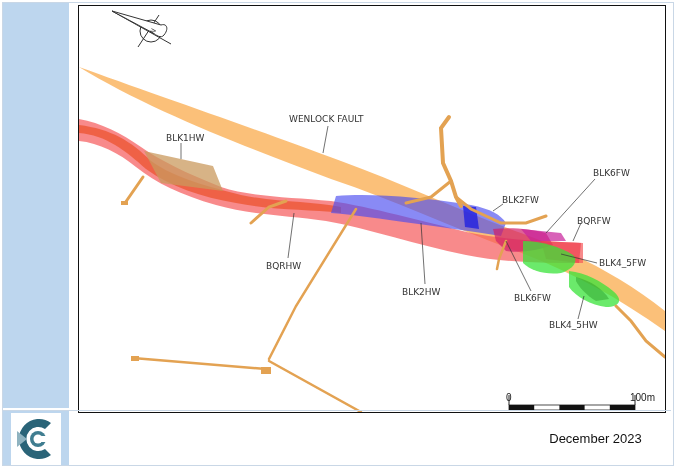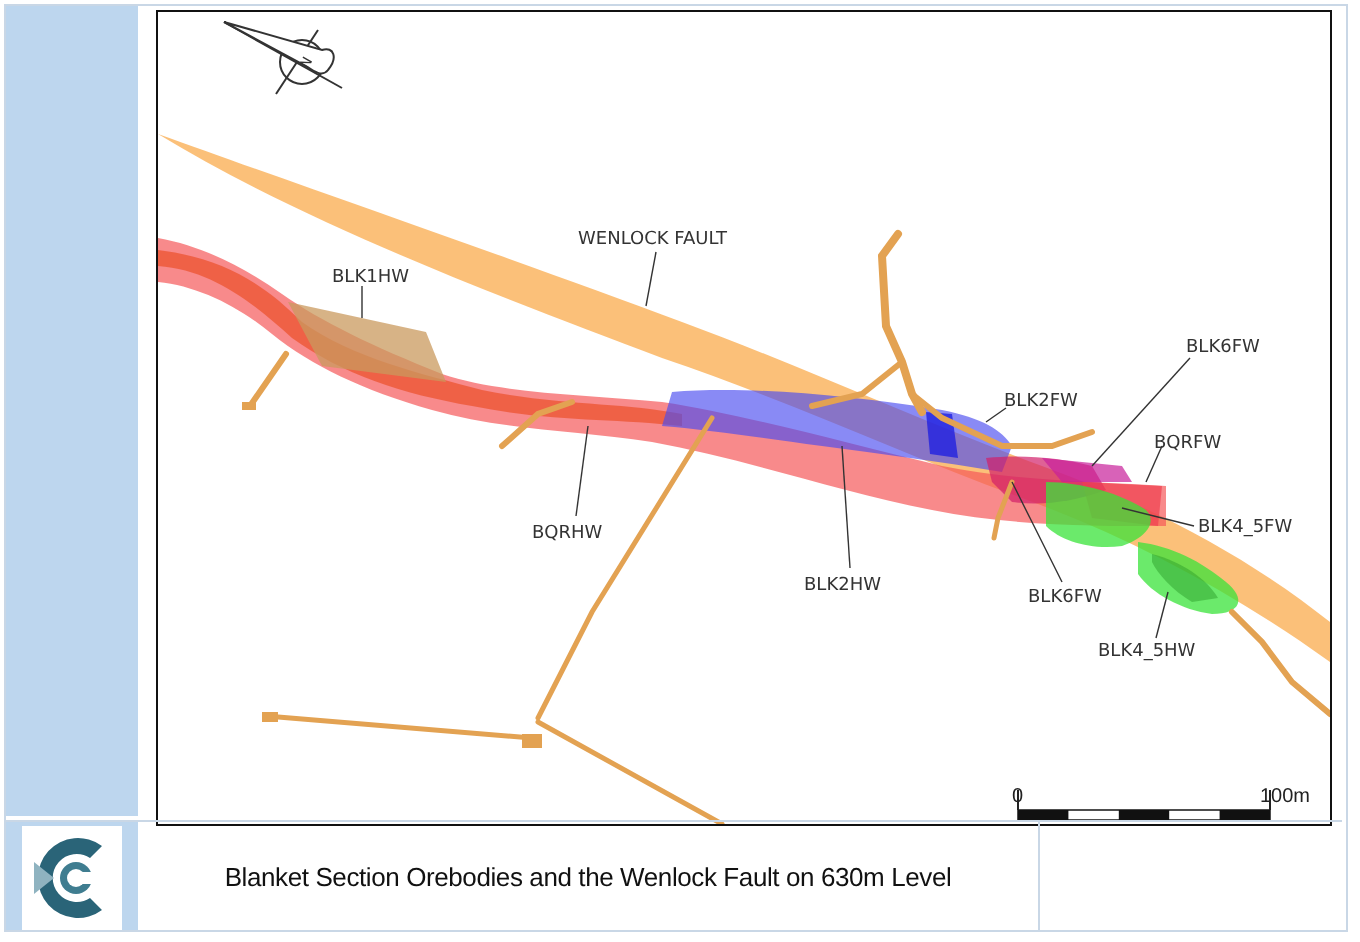--- a/index.html
+++ b/index.html
@@ -143,14 +143,14 @@
     <div class="logo-box">
       <svg width="50" height="52" viewBox="0 0 50 52">
         <path d="M40,10 A20,20 0 1 0 40,42 L34,36 A12,12 0 1 1 34,16 Z" fill="#2a6478"></path>
         <path d="M6,18 L16,26 L6,34 Z" fill="#8fb3c0"></path>
         <circle cx="27" cy="26" r="8" fill="#3f7d90"></circle>
         <circle cx="27" cy="26" r="4.5" fill="#fff"></circle>
         <rect x="27" y="23" width="8" height="6" fill="#fff"></rect>
       </svg>
     </div>
   </div>
-  <div class="title-cell">Blanket Section Orebodies and the Wenlock Fault on 630m Level</div>
+  <div class="date-cell">December 2023</div>
 </div>
 
 </body></html>

